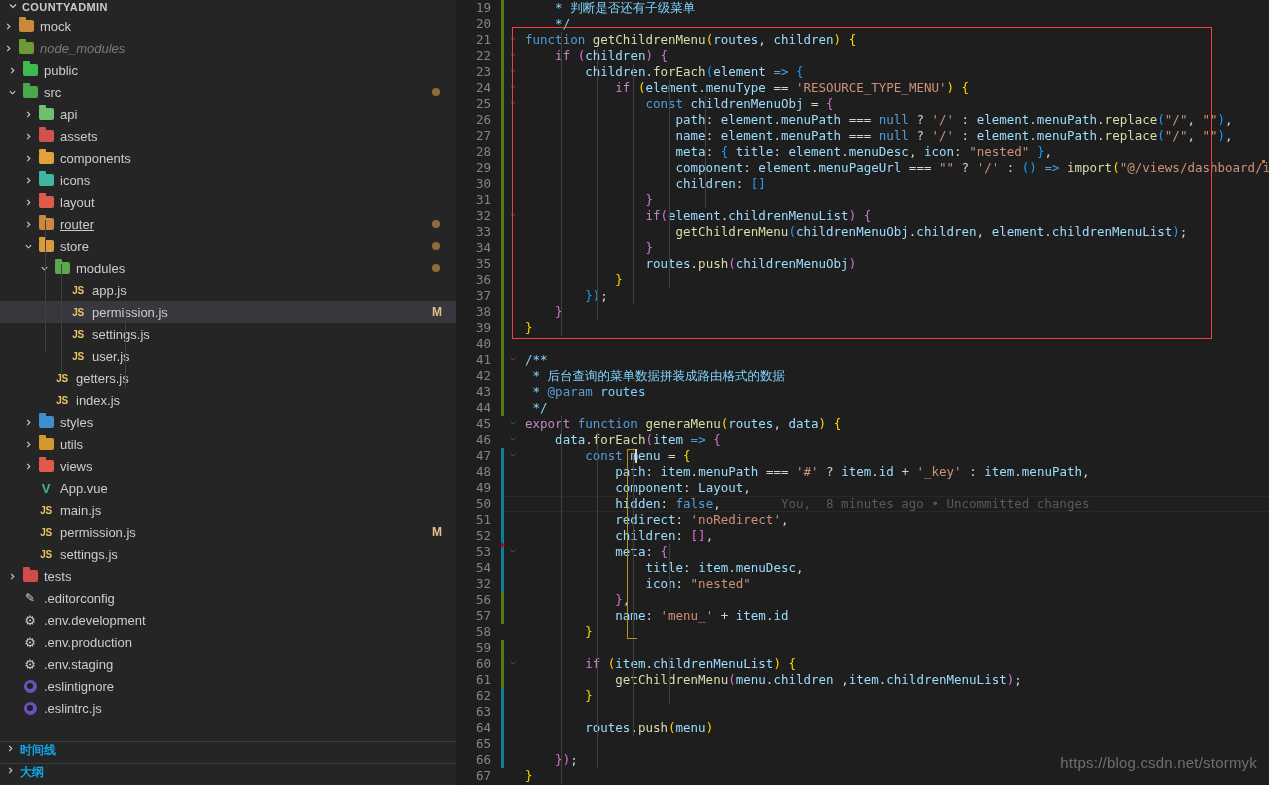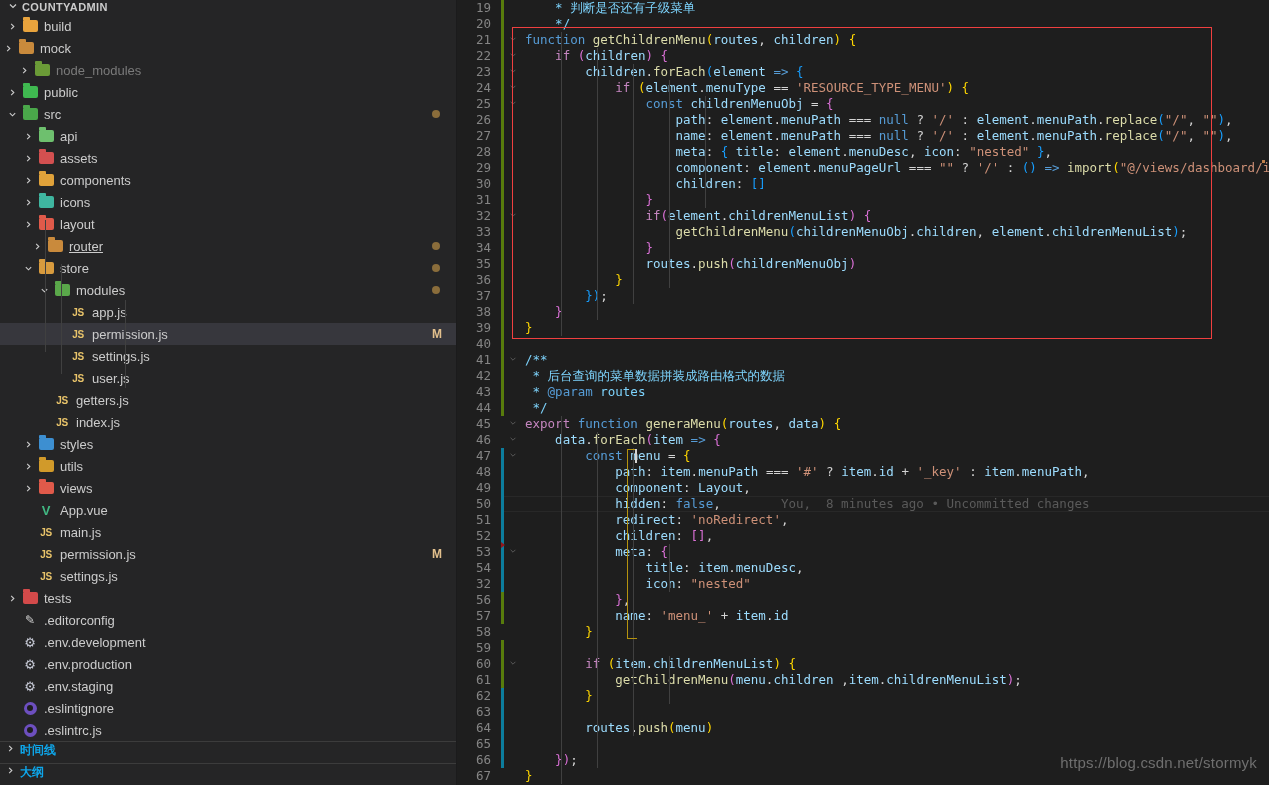--- a/index.html
+++ b/index.html
@@ -256,43 +256,32 @@
   <div id="sidebar">
     <div class="explorer-header">
       <span class="chev">
         <svg width="10" height="10" viewBox="0 0 10 10">
             <path d="M2 3.5 L5 6.5 L8 3.5" stroke="#cccccc" stroke-width="1.2" fill="none"></path>
           </svg>
       </span>
       <span>COUNTYADMIN</span>
     </div>
     <div class="tree" id="tree">
-        <div class="row" style="padding-left: 4px;">
-          <span class="twisty">
-            <svg width="9" height="9" viewBox="0 0 10 10">
-              <path d="M3.5 2 L6.5 5 L3.5 8" stroke="#cccccc" stroke-width="1.2" fill="none"></path>
-            </svg>
-          </span>
-          <span class="ico">
-            <span class="folder" style="background:#e8a33d"></span>
-          </span>
-          <span class="label">build</span>
-        </div>
         <div class="row" style="">
           <span class="twisty">
             <svg width="9" height="9" viewBox="0 0 10 10">
               <path d="M3.5 2 L6.5 5 L3.5 8" stroke="#cccccc" stroke-width="1.2" fill="none"></path>
             </svg>
           </span>
           <span class="ico">
             <span class="folder" style="background:#c98a3c"></span>
           </span>
           <span class="label">mock</span>
         </div>
-        <div class="row dim" style="padding-left: 16px;">
+        <div class="row dim" style="padding-left: 0; font-style: italic;">
           <span class="twisty">
             <svg width="9" height="9" viewBox="0 0 10 10">
               <path d="M3.5 2 L6.5 5 L3.5 8" stroke="#cccccc" stroke-width="1.2" fill="none"></path>
             </svg>
           </span>
           <span class="ico">
             <span class="folder" style="background:#6b9b37"></span>
           </span>
           <span class="label">node_modules</span>
         </div>
@@ -367,21 +356,21 @@
           <span class="twisty">
             <svg width="9" height="9" viewBox="0 0 10 10">
               <path d="M3.5 2 L6.5 5 L3.5 8" stroke="#cccccc" stroke-width="1.2" fill="none"></path>
             </svg>
           </span>
           <span class="ico">
             <span class="folder" style="background:#e05a4a"></span>
           </span>
           <span class="label">layout</span>
         </div>
-        <div class="row" style="padding-left: 29px; text-decoration: underline;">
+        <div class="row" style="padding-left: 20px; text-decoration: underline;">
           <span class="twisty">
             <svg width="9" height="9" viewBox="0 0 10 10">
               <path d="M3.5 2 L6.5 5 L3.5 8" stroke="#cccccc" stroke-width="1.2" fill="none"></path>
             </svg>
           </span>
           <span class="ico">
             <span class="folder" style="background:#c98a3c"></span>
           </span>
           <span class="label">router</span>
           <span class="dot"></span>

